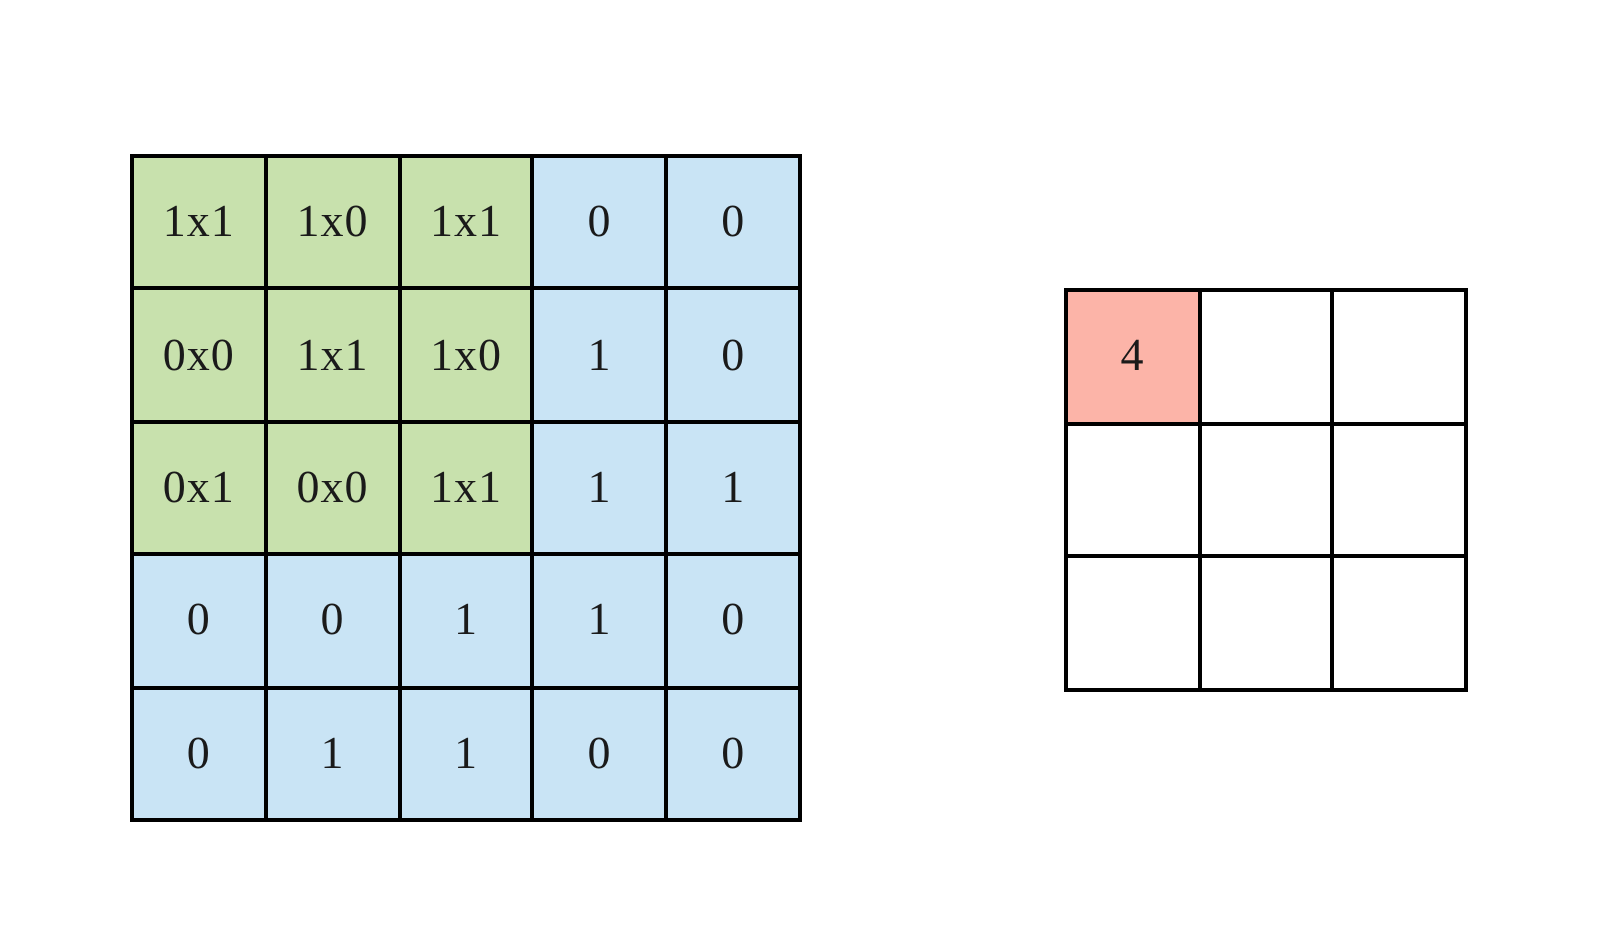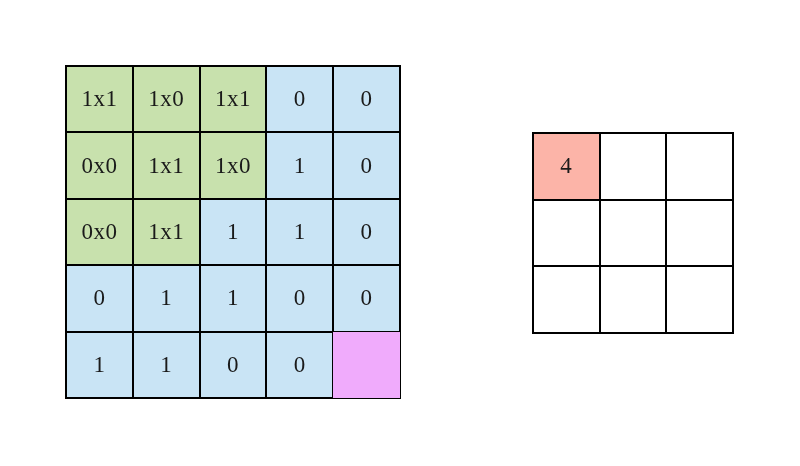--- a/index.html
+++ b/index.html
@@ -14,21 +14,22 @@
     position: relative;
     width: 800px;
     height: 466px;
     background: #ffffff;
     overflow: hidden;
   }
   .matrix {
     position: absolute;
     display: grid;
     border: 1px solid #000000;
-    background: #f0abfc;
+    background: #5eead4;
+    margin-top: 12px;
   }
   .matrix-input {
     left: 65px;
     top: 65px;
     grid-template-columns: repeat(5, 66.8px);
     grid-auto-rows: 66.4px;
   }
   .matrix-output {
     left: 532px;
     top: 132px;
@@ -54,20 +55,21 @@
       <div class="cell" style="background: rgb(200, 225, 173);">1x1</div>
       <div class="cell" style="background: rgb(200, 225, 173);">1x0</div>
       <div class="cell" style="background: rgb(200, 225, 173);">1x1</div>
       <div class="cell" style="background: rgb(201, 228, 245);">0</div>
       <div class="cell" style="background: rgb(201, 228, 245);">0</div>
       <div class="cell" style="background: rgb(200, 225, 173);">0x0</div>
       <div class="cell" style="background: rgb(200, 225, 173);">1x1</div>
       <div class="cell" style="background: rgb(200, 225, 173);">1x0</div>
       <div class="cell" style="background: rgb(201, 228, 245);">1</div>
       <div class="cell" style="background: rgb(201, 228, 245);">0</div>
+      <div class="cell" style="background: rgb(200, 225, 173);">0x1</div>
       <div class="cell" style="background: rgb(200, 225, 173);">0x0</div>
       <div class="cell" style="background: rgb(200, 225, 173);">1x1</div>
       <div class="cell" style="background: rgb(201, 228, 245);">1</div>
       <div class="cell" style="background: rgb(201, 228, 245);">1</div>
       <div class="cell" style="background: rgb(201, 228, 245);">0</div>
       <div class="cell" style="background: rgb(201, 228, 245);">0</div>
       <div class="cell" style="background: rgb(201, 228, 245);">1</div>
       <div class="cell" style="background: rgb(201, 228, 245);">1</div>
       <div class="cell" style="background: rgb(201, 228, 245);">0</div>
       <div class="cell" style="background: rgb(201, 228, 245);">0</div>

